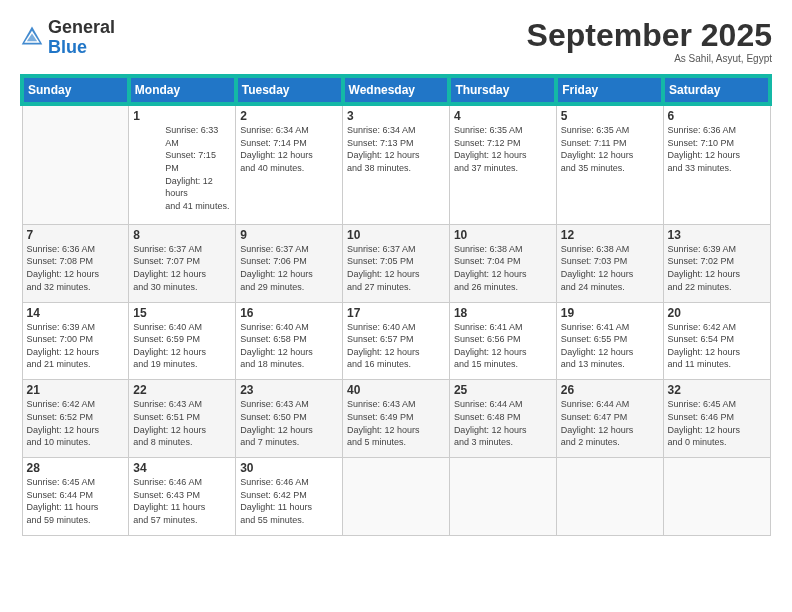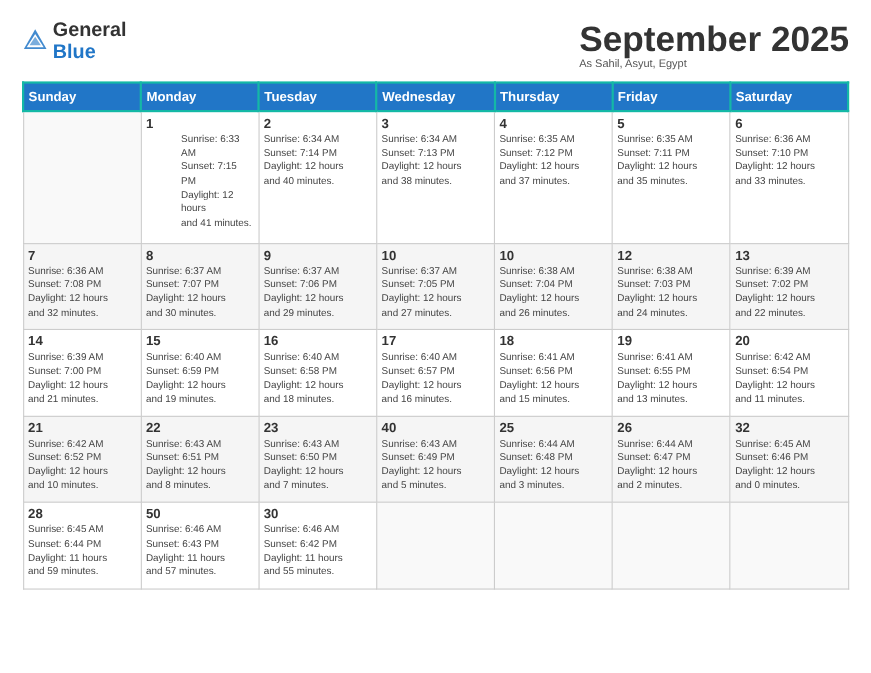--- a/index.html
+++ b/index.html
@@ -34,21 +34,21 @@
       line-height: 1.1;
     }
     .logo-general { color: #333; }
     .logo-blue { color: #2176c7; }
     .logo-icon {
       width: 24px;
       height: 24px;
       margin-top: -4px;
     }
     .title-block {
-      text-align: left;
+      text-align: right;
     }
     .month-title {
       font-size: 32px;
       font-weight: bold;
       color: #333;
       line-height: 1.1;
     }
     .location {
       font-size: 10px;
       color: #555;
@@ -60,21 +60,21 @@
       width: 100%;
       table-layout: fixed;
     }
     .calendar th {
       background: #2176c7;
       color: #fff;
       font-size: 12px;
       font-weight: bold;
       padding: 5px 4px;
       text-align: left;
-      border: 2px solid #14b8a6;
+      border: 4px solid #14b8a6;
     }
     .calendar td {
       border: 1px solid #ccc;
       vertical-align: top;
       padding: 3px 4px;
       font-size: 9.5px;
       color: #333;
       width: calc(100% / 7);
     }
     .day-number {
@@ -332,21 +332,21 @@
         </tr>
         <tr>
           <td>
             <span class="day-number">28</span>
             <div class="day-info" style="white-space: pre-line;">Sunrise: 6:45 AM
 Sunset: 6:44 PM
 Daylight: 11 hours
 and 59 minutes.</div>
           </td>
           <td>
-            <span class="day-number">50</span>
+            <span class="day-number">34</span>
             <div class="day-info" style="white-space: pre-line;">Sunrise: 6:46 AM
 Sunset: 6:43 PM
 Daylight: 11 hours
 and 57 minutes.</div>
           </td>
           <td>
             <span class="day-number">30</span>
             <div class="day-info" style="white-space: pre-line;">Sunrise: 6:46 AM
 Sunset: 6:42 PM
 Daylight: 11 hours

